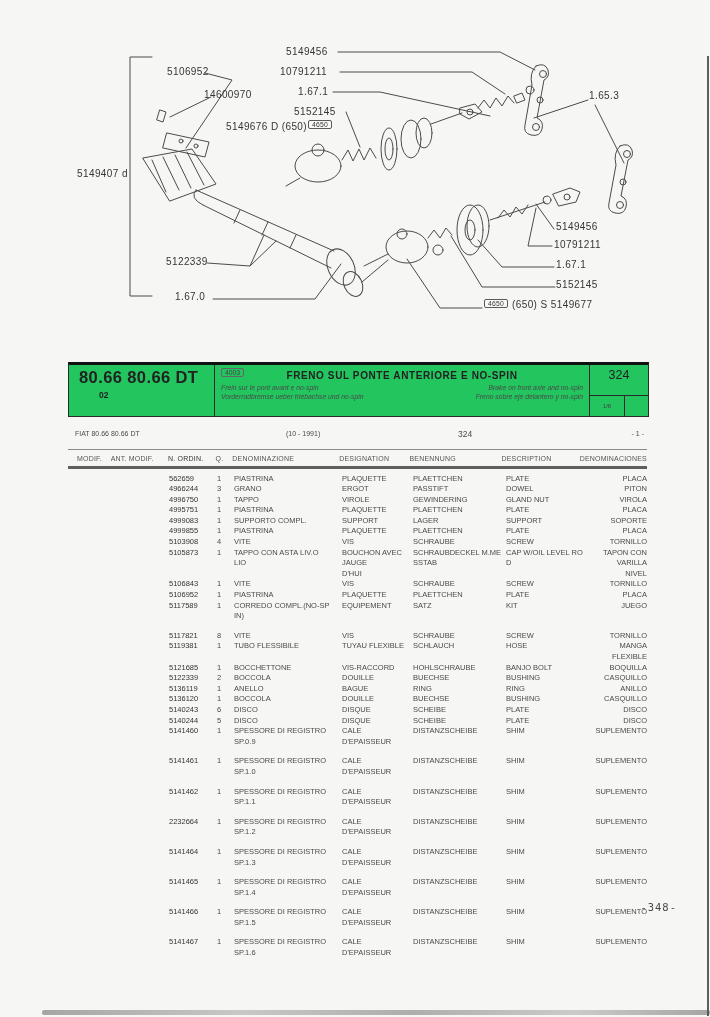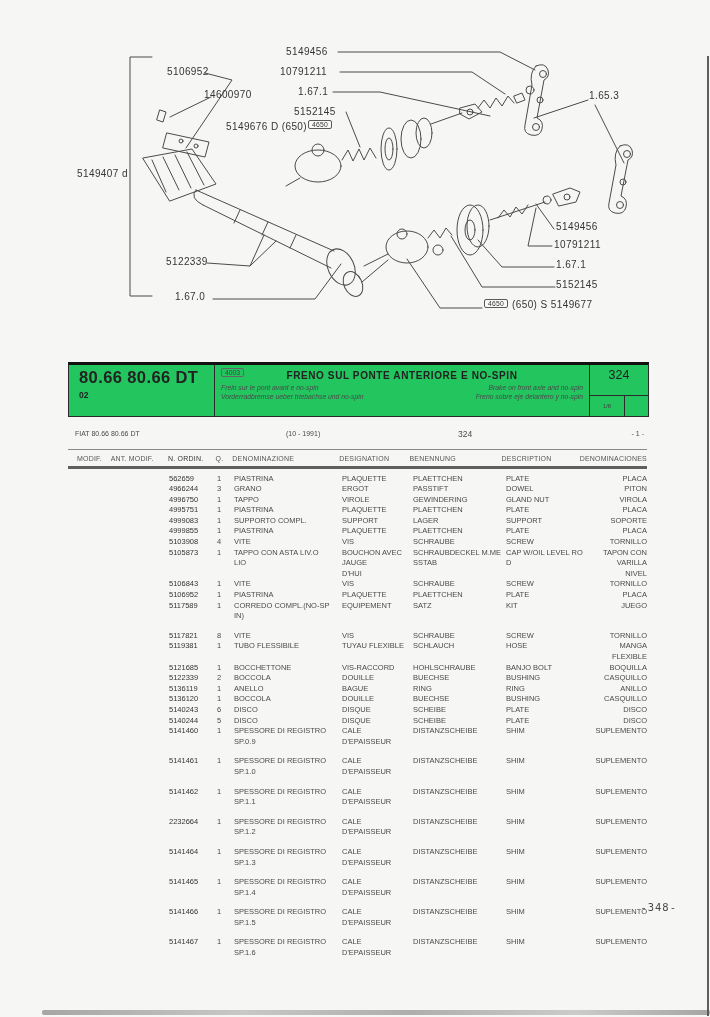--- a/index.html
+++ b/index.html
@@ -9,21 +9,21 @@
   .diagram{position:absolute;left:0;top:0;width:710px;height:360px;}
   .diagram svg{position:absolute;left:0;top:0;}
   .dlabel{position:absolute;font-size:10px;letter-spacing:.4px;color:#353535;white-space:nowrap;}
   .dlabel.boxed{border:1px solid #5a5a5a;border-radius:2px;padding:0 3px;font-size:6.8px;
                 background:#f8f8f6;letter-spacing:.2px;}
   
   .hblock{position:absolute;left:68px;top:362px;width:579px;height:51px;
           border:1.2px solid #2a2a2a;border-top:3px solid #111;display:flex;background:#22c55e;}
   .h-left{width:131px;border-right:1.2px solid #2a2a2a;padding:3px 4px 0 10px;}
   .h-model{font-size:16.5px;font-weight:bold;letter-spacing:.4px;color:#222;}
-  .h-model-sub{font-size:8.5px;font-weight:bold;margin:3px 0 0 0;color:#222;}
+  .h-model-sub{font-size:8.5px;font-weight:bold;margin:3px 0 0 20px;color:#222;}
   .h-mid{flex:1;position:relative;border-right:1.2px solid #2a2a2a;padding:2px 6px;}
   .h-code{position:absolute;left:6px;top:3px;font-size:6.8px;border:1px solid #666;
           border-radius:2px;padding:0 3px;color:#444;}
   .h-title{text-align:center;font-size:10px;font-weight:bold;letter-spacing:.6px;
            margin-top:3px;color:#222;}
   .h-subs{display:flex;justify-content:space-between;margin-top:3px;font-size:6.8px;
           font-style:italic;color:#4a4a4a;}
   .h-subs .col{display:flex;flex-direction:column;gap:2px;}
   .h-subs .right{text-align:right;}
   .h-right{width:58px;display:flex;flex-direction:column;}

